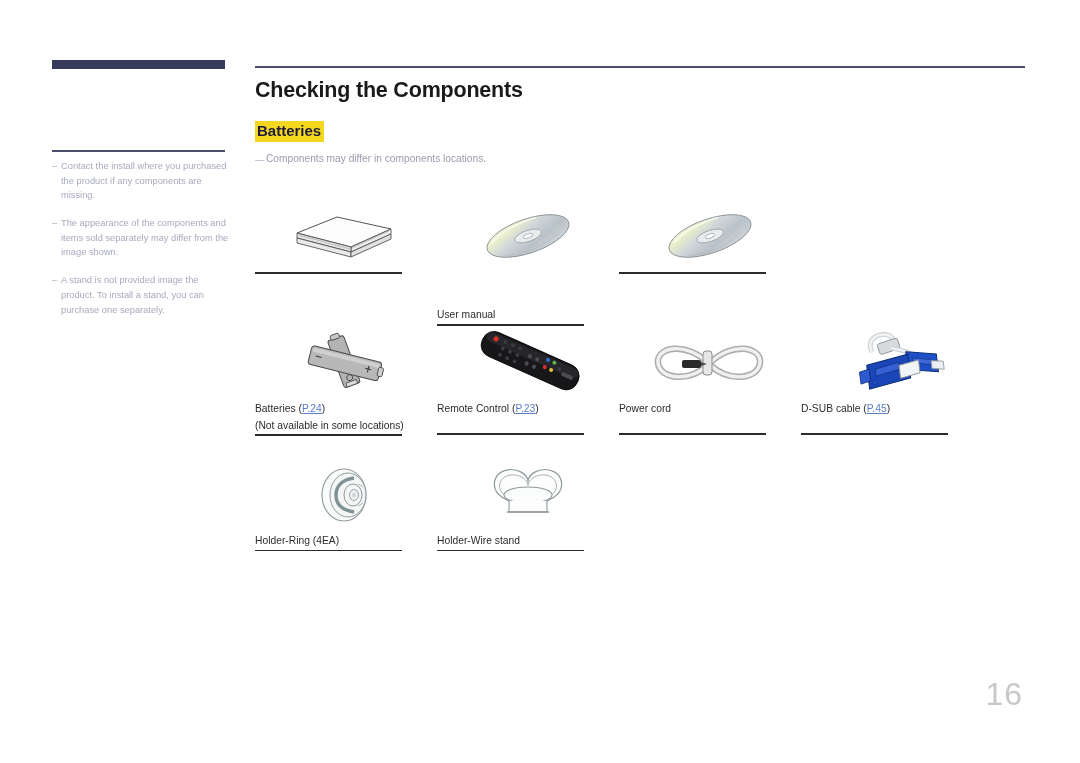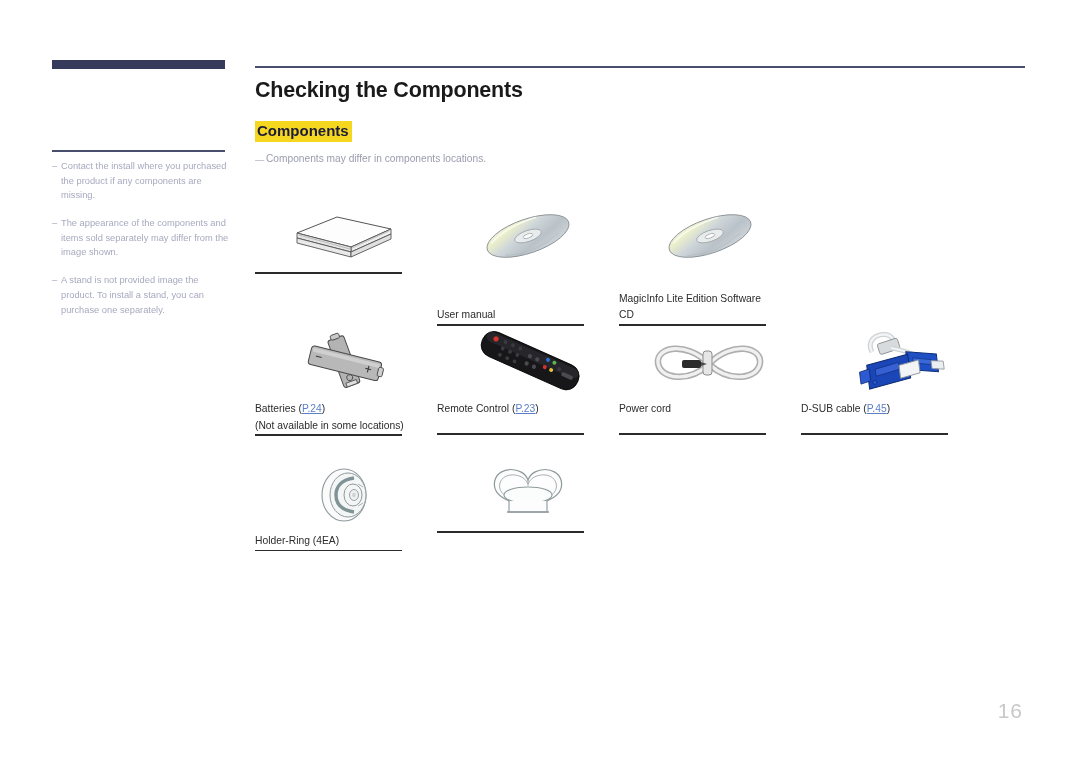--- a/index.html
+++ b/index.html
@@ -120,22 +120,22 @@
   .lbl-bottom {
     display: flex;
     flex-direction: column;
     justify-content: flex-end;
   }
 
   
   .pagenum {
     position: absolute;
     right: 57px;
-    bottom: 40px;
-    font-size: 21px;
+    bottom: 50px;
+    font-size: 32px;
     color: #c8c8c8;
     letter-spacing: 1px;
   }
   svg { display: block; }
 </style>
 </head>
 <body>
 
 <div class="page">
 
@@ -159,21 +159,21 @@
         <span class="note-text">A stand is not provided image the product. To install a stand, you can purchase one separately.</span>
       </div>
 
     </div>
   </div>
 
   <div class="main">
     <div class="head-rule"></div>
     <div class="page-title">Checking the Components</div>
     <div class="section-head-wrap">
-      <span class="section-head">Components</span>
+      <span class="section-head">Batteries</span>
     </div>
     <div class="note-line">
       <span class="note-dash">—</span>
       <span>Components may differ in components locations.</span>
     </div>
   </div>
 
   <div class="grid">
 
     <div class="row row1">
@@ -233,24 +233,20 @@
               </linearGradient>
             </defs>
             <g transform="rotate(-19 48 29)">
               <ellipse cx="48" cy="29" rx="43" ry="17" fill="url(#cdg2)" stroke="#8d9499" stroke-width="0.9"></ellipse>
               <ellipse cx="48" cy="29" rx="14" ry="5.5" fill="#e8eced" stroke="#9aa1a6" stroke-width="0.8"></ellipse>
               <ellipse cx="48" cy="29" rx="5" ry="2" fill="#fbfbfb" stroke="#9aa1a6" stroke-width="0.7"></ellipse>
               <path d="M11 24 Q30 13 62 14" fill="none" stroke="#ffffff" stroke-width="1.4" opacity="0.75"></path>
               <path d="M20 40 Q48 49 78 36" fill="none" stroke="#aeb6bb" stroke-width="0.7" opacity="0.7"></path>
             </g>
           </svg>
-        </div>
-        <div class="cell-label lbl-bottom">
-          <div>MagicInfo Lite Edition Software</div>
-          <div>CD</div>
         </div>
         <div class="cell-rule"></div>
       </div>
 
     </div>
 
     <div class="row row2">
 
       <div class="cell">
         <div class="cell-art">
@@ -384,20 +380,23 @@
         <div class="cell-art">
           <svg width="86" height="62" viewBox="0 0 86 62">
             <path d="M43 16 C38 2 14 2 10 16 C6 30 22 40 43 40 C64 40 80 30 76 16 C72 2 48 2 43 16 Z" fill="#fdfdfd" stroke="#8e9a9c" stroke-width="1.2"></path>
             <path d="M43 20 C38 8 18 8 15 19 C12 30 25 37 43 37 C61 37 74 30 71 19 C68 8 48 8 43 20 Z" fill="none" stroke="#a7b0b2" stroke-width="1"></path>
             <ellipse cx="43" cy="31" rx="24" ry="8" fill="#fbfcfc" stroke="#8e9a9c" stroke-width="1.1"></ellipse>
             <path d="M24 37 L24 48 L62 48 L62 37" fill="#fdfdfd" stroke="#8e9a9c" stroke-width="1.1"></path>
             <path d="M22 48 L64 48" stroke="#8e9a9c" stroke-width="1.3"></path>
             <path d="M43 16 L43 22" stroke="#9aa5a7" stroke-width="0.9"></path>
           </svg>
         </div>
+        <div class="cell-label">
+          <div>Holder-Wire stand</div>
+        </div>
         <div class="cell-rule"></div>
       </div>
 
       <div class="cell"></div>
       <div class="cell"></div>
 
     </div>
 
   </div>
 

